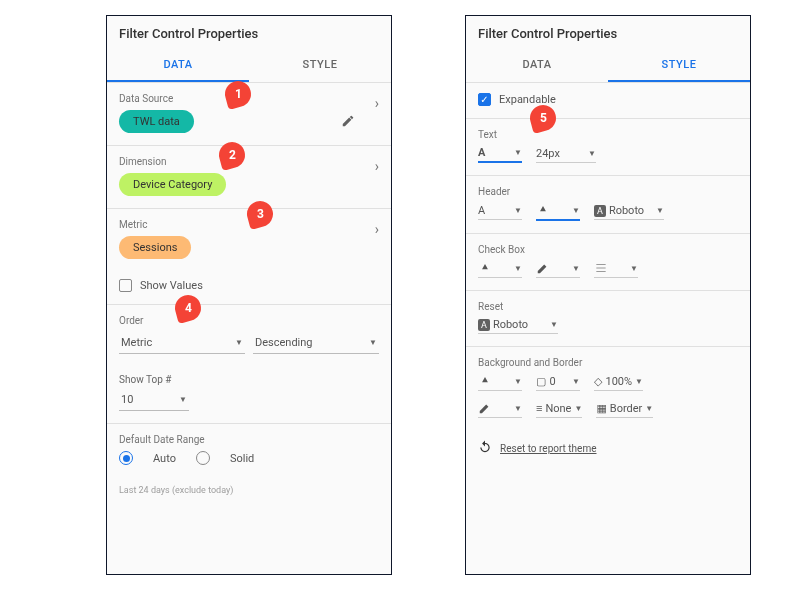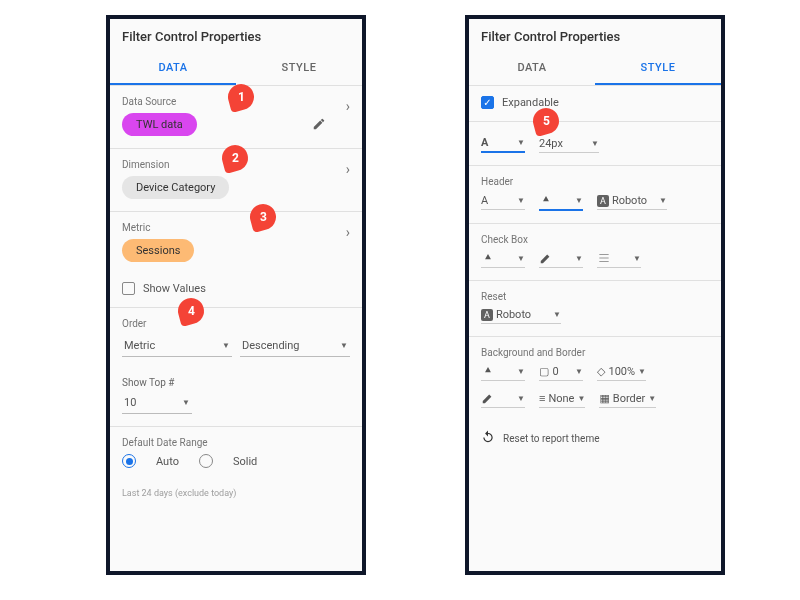--- a/index.html
+++ b/index.html
@@ -1,29 +1,29 @@
 <!DOCTYPE html>
 <html><head>
 <meta charset="utf-8">
 <style>
 * { box-sizing: border-box; margin: 0; padding: 0; font-family: Roboto, Arial, sans-serif; }
 body { background: #fff; width: 800px; height: 600px; position: relative; }
-.panel { position: absolute; width: 260px; background: #fafafa; border: 4px solid #0f172a; }
+.panel { position: absolute; width: 286px; background: #fafafa; border: 1px solid #0f172a; }
 .panel.left { left: 106px; top: 15px; height: 560px; }
 .panel.right { left: 465px; top: 15px; height: 560px; }
 .title { font-size: 13px; font-weight: 500; color: #333; padding: 10px 12px 8px; }
 .tabs { display: flex; border-bottom: 1px solid #e0e0e0; }
 .tab { flex: 1; text-align: center; font-size: 11px; font-weight: 500; padding: 9px 0; color: #666; cursor: pointer; letter-spacing: 0.5px; }
 .tab.active { color: #1a73e8; border-bottom: 2px solid #1a73e8; }
 .section { border-bottom: 1px solid #e0e0e0; padding: 10px 12px 12px; position: relative; }
 .sec-label { font-size: 10px; color: #757575; margin-bottom: 6px; }
 .chev { position: absolute; right: 12px; top: 12px; color: #757575; font-size: 14px; }
 .chip { display: inline-block; padding: 5px 14px; border-radius: 12px; font-size: 11px; color: #333; }
-.chip.grey { background: #d946ef; }
-.chip.green { background: #e5e5e5; }
+.chip.grey { background: #14b8a6; }
+.chip.green { background: #bef264; }
 .chip.blue { background: #fdba74; }
 .edit-icon { position: absolute; right: 36px; top: 30px; color: #616161; }
 .checkbox-row { display: flex; align-items: center; gap: 8px; margin-top: 20px; font-size: 11px; color: #555; }
 .cb { width: 13px; height: 13px; border: 1.5px solid #888; border-radius: 2px; display: inline-flex; align-items: center; justify-content: center; }
 .cb.checked { background: #1a73e8; border-color: #1a73e8; color: #fff; font-size: 10px; }
 .field-row { display: flex; gap: 8px; margin-bottom: 8px; }
 .sel { border-bottom: 1px solid #bbb; padding: 4px 2px; font-size: 11px; color: #555; display: flex; align-items: center; gap: 4px; min-width: 70px; cursor: pointer; }
 .sel .arrow { margin-left: auto; font-size: 8px; color: #666; }
 .sub-label { font-size: 10px; color: #666; margin: 20px 0 4px; }
 .radio-row { display: flex; align-items: flex-end; gap: 20px; font-size: 11px; color: #555; }
@@ -32,21 +32,21 @@
 .radio.sel-on::after { content: ""; width: 7px; height: 7px; background: #1a73e8; border-radius: 50%; }
 .footer { padding: 8px 12px; font-size: 9px; color: #9e9e9e; }
 .balloon { position: absolute; background: #f44336; color: #fff; font-size: 12px; font-weight: bold; width: 26px; height: 26px; border-radius: 50% 50% 50% 4px; display: flex; align-items: center; justify-content: center; z-index: 5; transform: rotate(-15deg); }
 .balloon span { transform: rotate(15deg); }
 .tool-row { display: flex; gap: 14px; align-items: center; margin-top: 4px; }
 .tool { display: flex; align-items: center; gap: 3px; font-size: 11px; color: #555; cursor: pointer; padding-bottom: 2px; border-bottom: 1px solid #ccc; min-width: 44px; }
 .tool .arrow { font-size: 8px; color: #666; margin-left: auto; }
 .ul-blue { border-bottom: 2px solid #1a73e8 !important; }
 .font-badge { background: #616161; color: #fff; font-size: 9px; padding: 1px 3px; border-radius: 2px; }
 .reset-row { display: flex; align-items: center; gap: 8px; padding: 10px 12px; font-size: 10px; color: #555; }
-.reset-row a { cursor: pointer; }
+.reset-row a { text-decoration: underline; cursor: pointer; }
 svg { width: 14px; height: 14px; }
 </style>
 </head>
 <body>
 
 <div class="panel left">
   <div class="title">Filter Control Properties</div>
   <div class="tabs">
     <div class="tab active">DATA</div>
     <div class="tab">STYLE</div>
@@ -133,20 +133,21 @@
     <div class="checkbox-row" style="margin-top:0">
       <span class="cb checked">✓</span>
       <span>Expandable</span>
     </div>
     <div class="balloon" style="top:22px; left:64px">
         <span>5</span>
       </div>
   </div>
 
   <div class="section">
+    <div class="sec-label">Text</div>
     <div class="tool-row">
       <div class="tool ul-blue">
           <b>A</b>
           <span class="arrow">▼</span>
         </div>
       <div class="tool" style="min-width:60px">
           <span>24px</span>
           <span class="arrow">▼</span>
         </div>
     </div>

